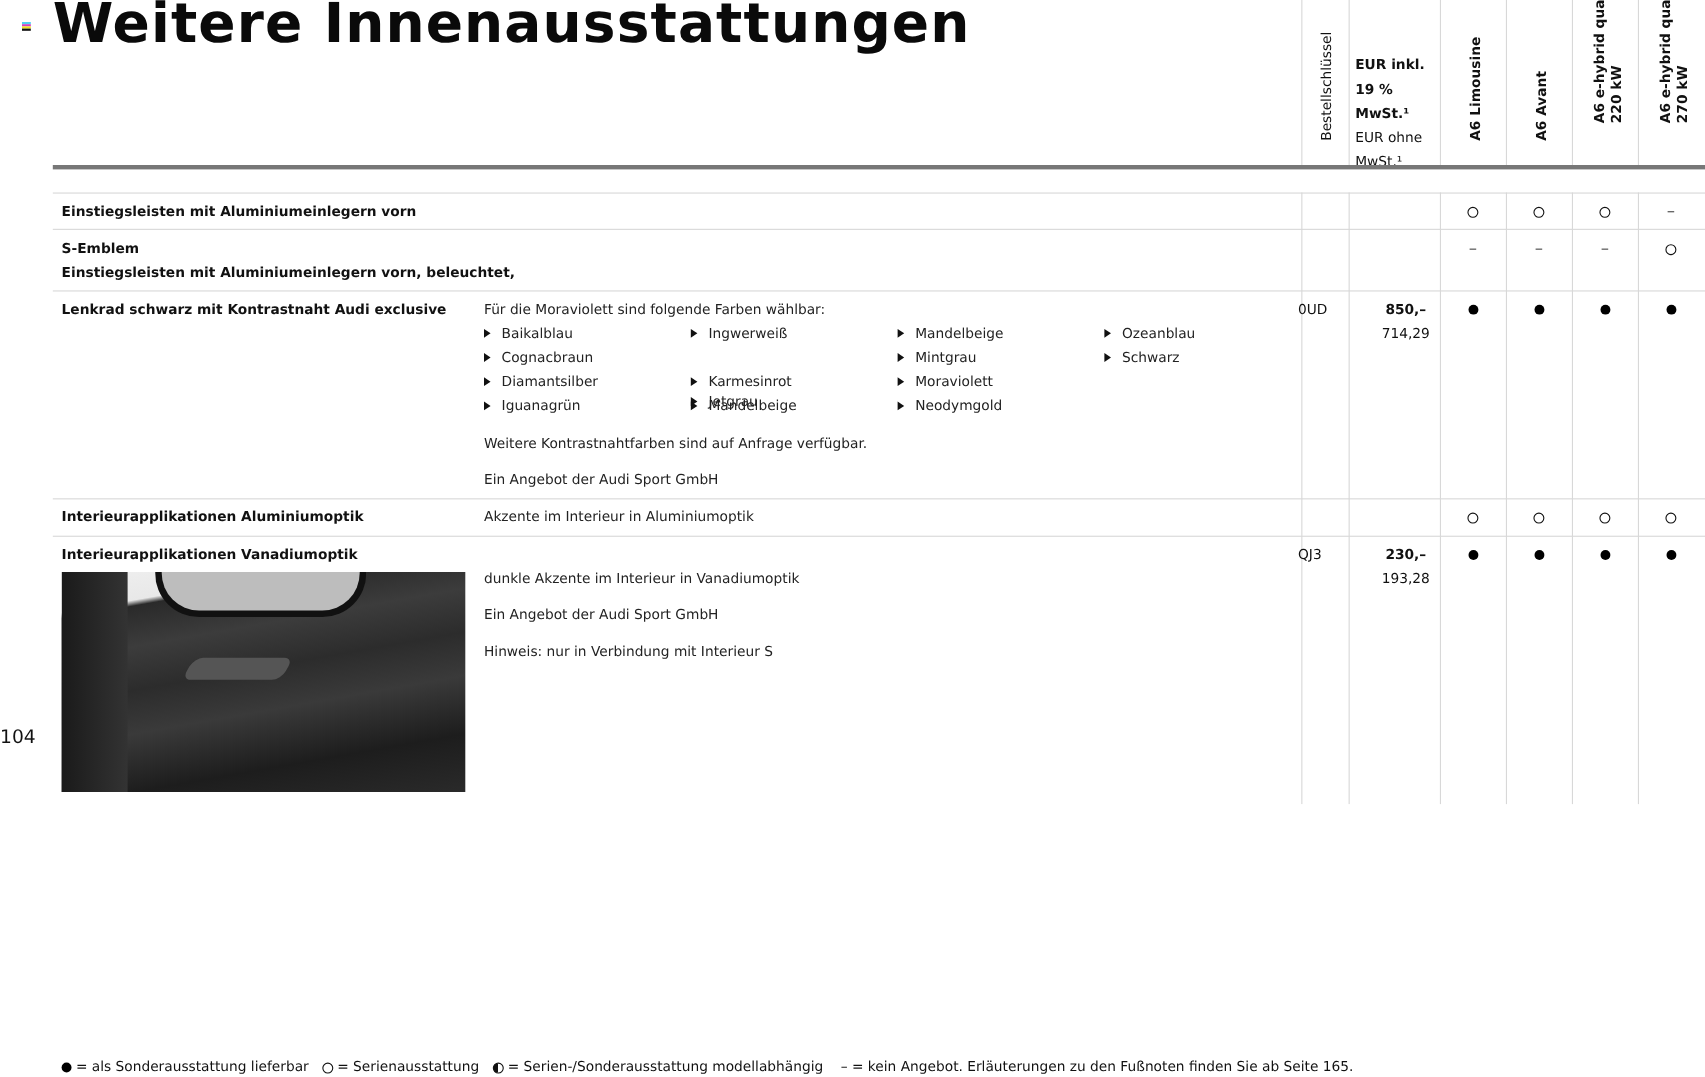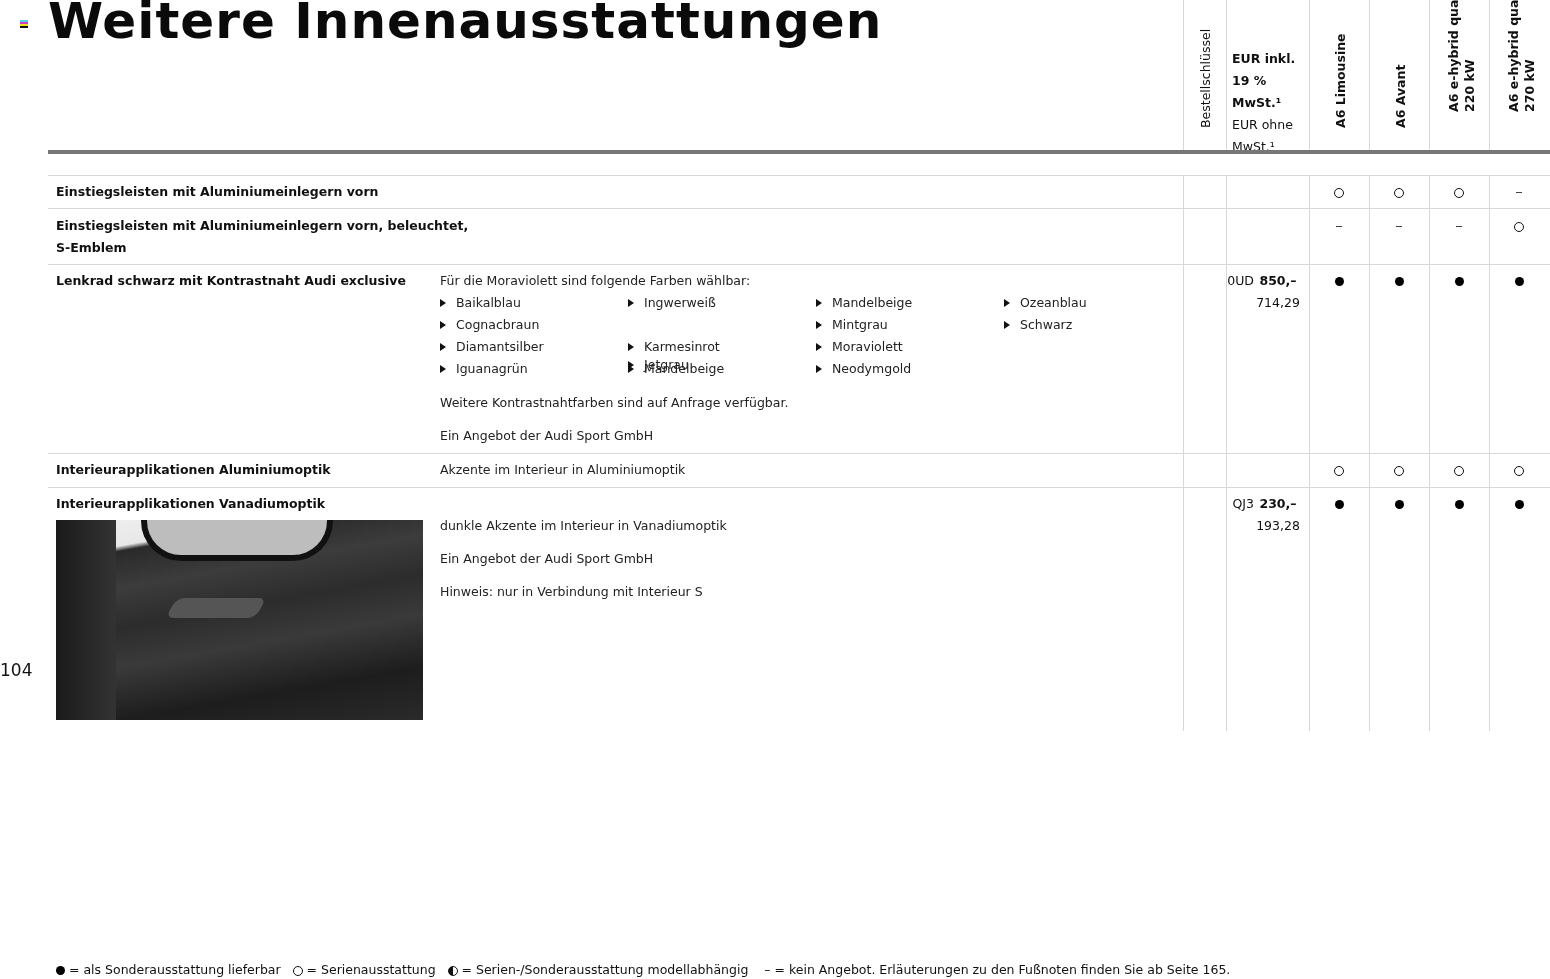--- a/index.html
+++ b/index.html
@@ -14,21 +14,21 @@
   .vtext { position:absolute; bottom:6px; left:50%; transform-origin:0 0; transform:rotate(-90deg); white-space:nowrap; font-size:12.5px; line-height:16px; }
   .hdr-line { position:absolute; left:48px; top:150px; width:1502px; height:4px; background:#777; }
 
   .row-line { position:absolute; left:48px; width:1502px; height:1px; background:#d8d8d8; }
   .vline { position:absolute; width:1px; background:#d8d8d8; }
 
   .feat { position:absolute; left:56px; font-size:12.5px; font-weight:bold; line-height:22px; }
   .desc { position:absolute; left:440px; font-size:12.5px; line-height:22px; color:#222; }
   .bul { position:absolute; font-size:12.5px; line-height:22px; color:#222; white-space:nowrap; }
   .bul .tri { display:inline-block; width:0; height:0; border-top:4px solid transparent; border-bottom:4px solid transparent; border-left:6px solid #111; margin-right:10px; vertical-align:middle; position:relative; top:-1px; }
-  .code { position:absolute; left:1212px; width:42px; text-align:right; font-size:12.5px; line-height:22px; }
+  .code { position:absolute; left:1180px; width:42px; text-align:left; font-size:12.5px; line-height:22px; }
   .price { position:absolute; left:1228px; width:100px; text-align:center; font-size:12.5px; line-height:22px; }
   .price b { display:block; }
   .mark { position:absolute; width:60px; text-align:center; font-size:12px; line-height:22px; }
   .filled { display:inline-block; width:9px; height:9px; border-radius:50%; background:#000; vertical-align:middle; }
   .open { display:inline-block; width:8px; height:8px; border-radius:50%; border:1px solid #111; vertical-align:middle; }
   .dash { display:inline-block; width:6px; height:1px; background:#444; vertical-align:middle; }
 
   .photo { position:absolute; left:56px; top:520px; width:367px; height:200px; background:
       linear-gradient(170deg, #f0f0f0 0%, #e8e8e8 14%, #2a2a2a 16%, #3c3c3c 30%, #2c2c2c 45%, #3a3a3a 60%, #1d1d1d 80%, #2a2a2a 100%); overflow:hidden; }
   .photo .mirror { position:absolute; left:85px; top:0; width:180px; height:35px; background:#bdbdbd; border-radius:0 0 40px 40px; border:6px solid #111; border-top:none; }
@@ -99,22 +99,22 @@
 <div>
   <div class="feat" style="top:181px;">Einstiegsleisten mit Aluminiumeinlegern vorn</div>
   <div class="mark" style="left:1309px;top:181px;"><span class="open"></span></div>
   <div class="mark" style="left:1369px;top:181px;"><span class="open"></span></div>
   <div class="mark" style="left:1429px;top:181px;"><span class="open"></span></div>
   <div class="mark" style="left:1489px;top:181px;"><span class="dash"></span></div>
 </div>
 
 <div>
   <div class="feat" style="top:215px;">
+    <div>S-Emblem</div>
     <div>Einstiegsleisten mit Aluminiumeinlegern vorn, beleuchtet,</div>
-    <div>S-Emblem</div>
   </div>
   <div class="mark" style="left:1309px;top:215px;"><span class="dash"></span></div>
   <div class="mark" style="left:1369px;top:215px;"><span class="dash"></span></div>
   <div class="mark" style="left:1429px;top:215px;"><span class="dash"></span></div>
   <div class="mark" style="left:1489px;top:215px;"><span class="open"></span></div>
 </div>
 
 <div>
   <div class="feat" style="top:270px;">Lenkrad schwarz mit Kontrastnaht Audi exclusive</div>
   <div class="desc" style="top:270px;">Für die Moraviolett sind folgende Farben wählbar:</div>

